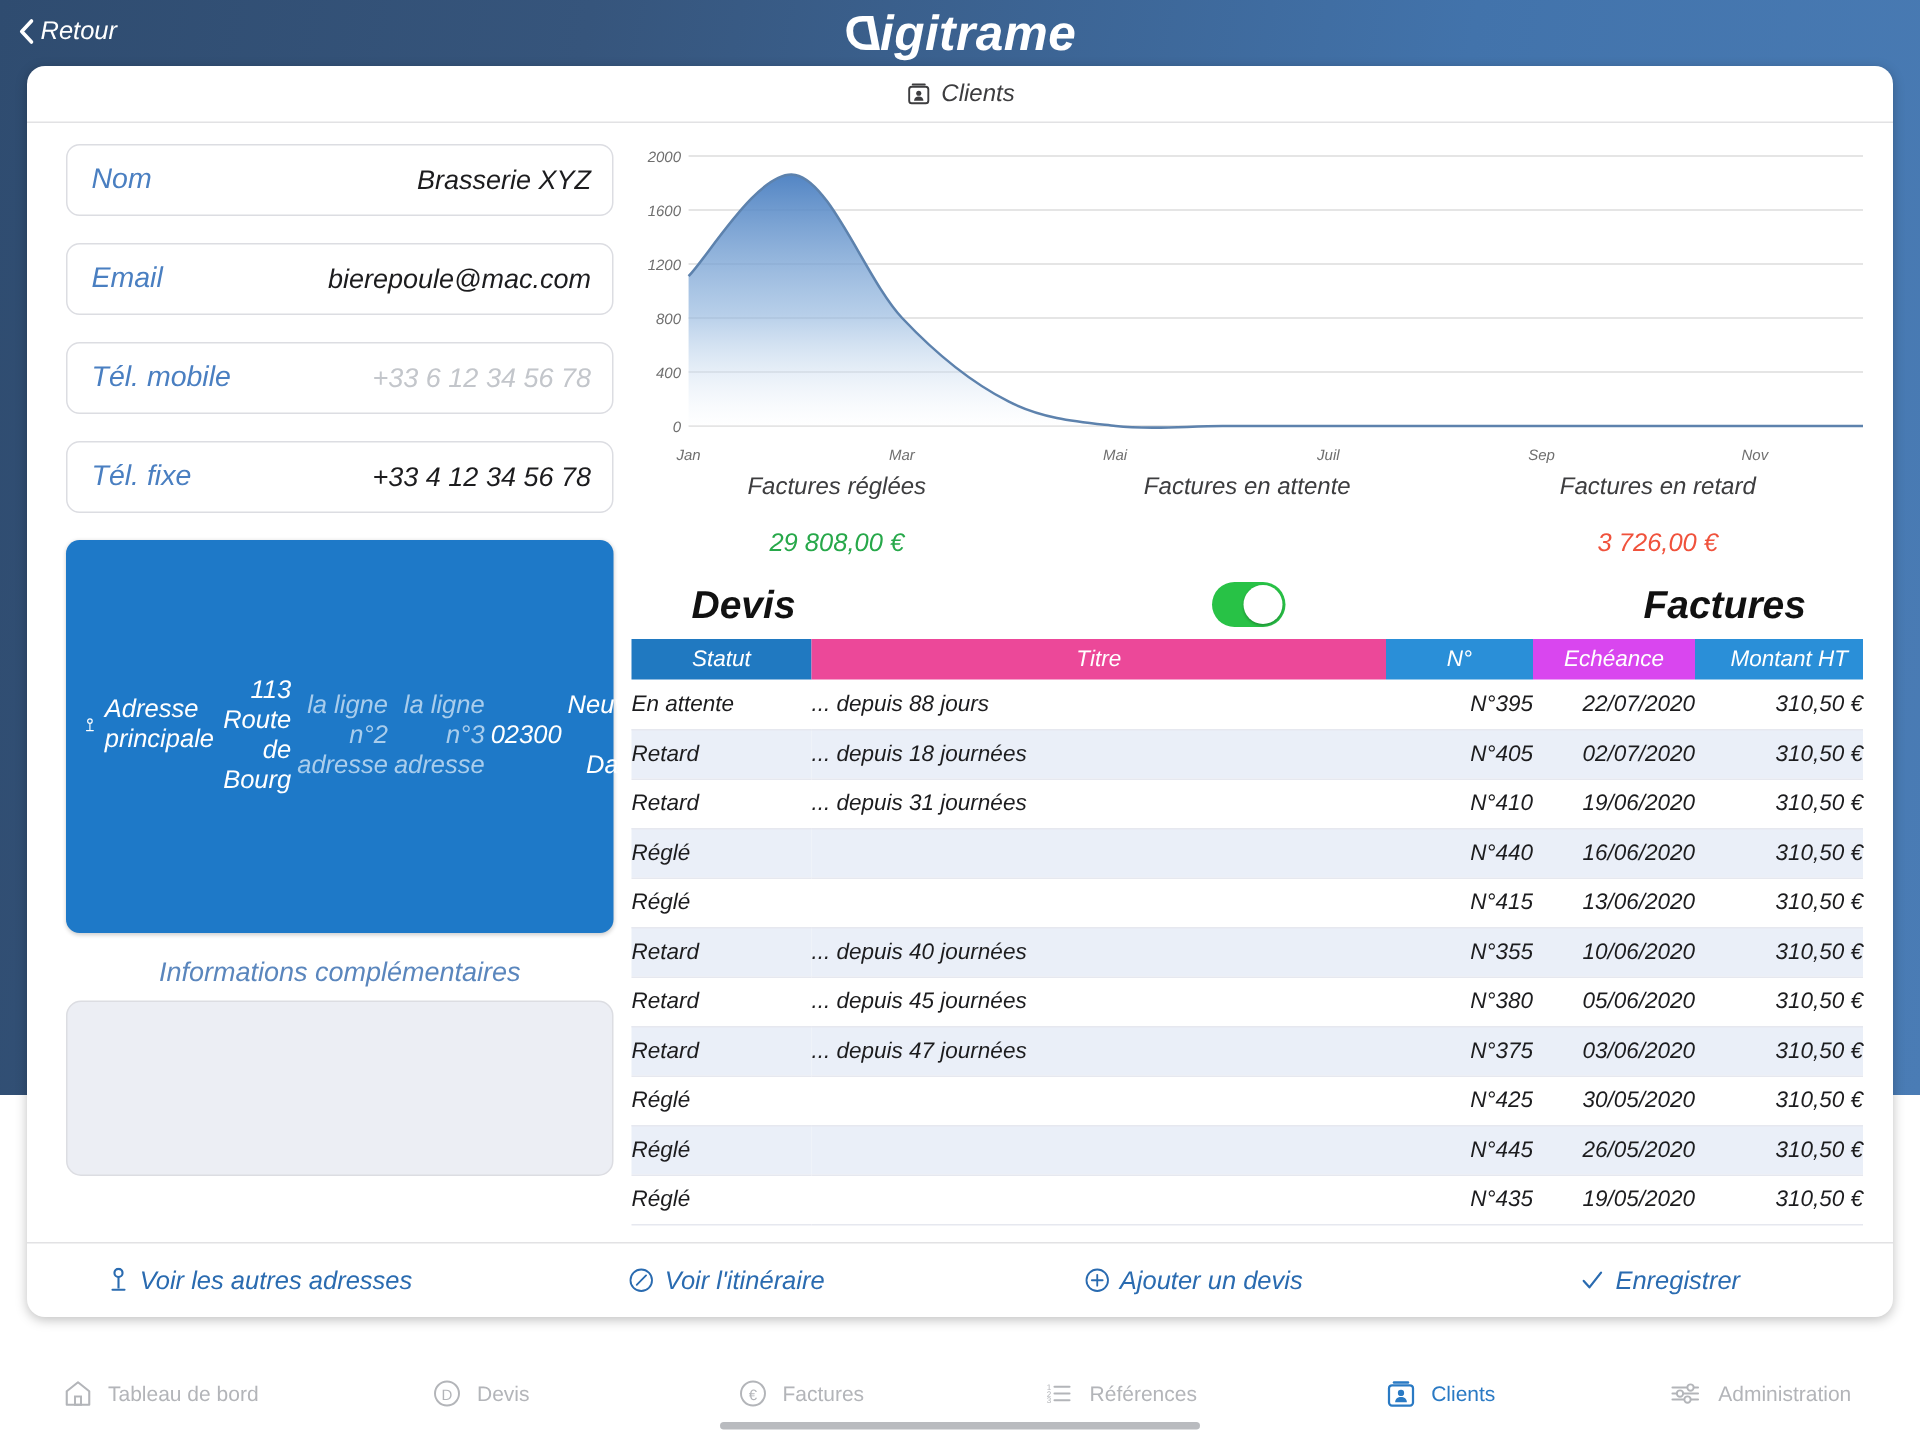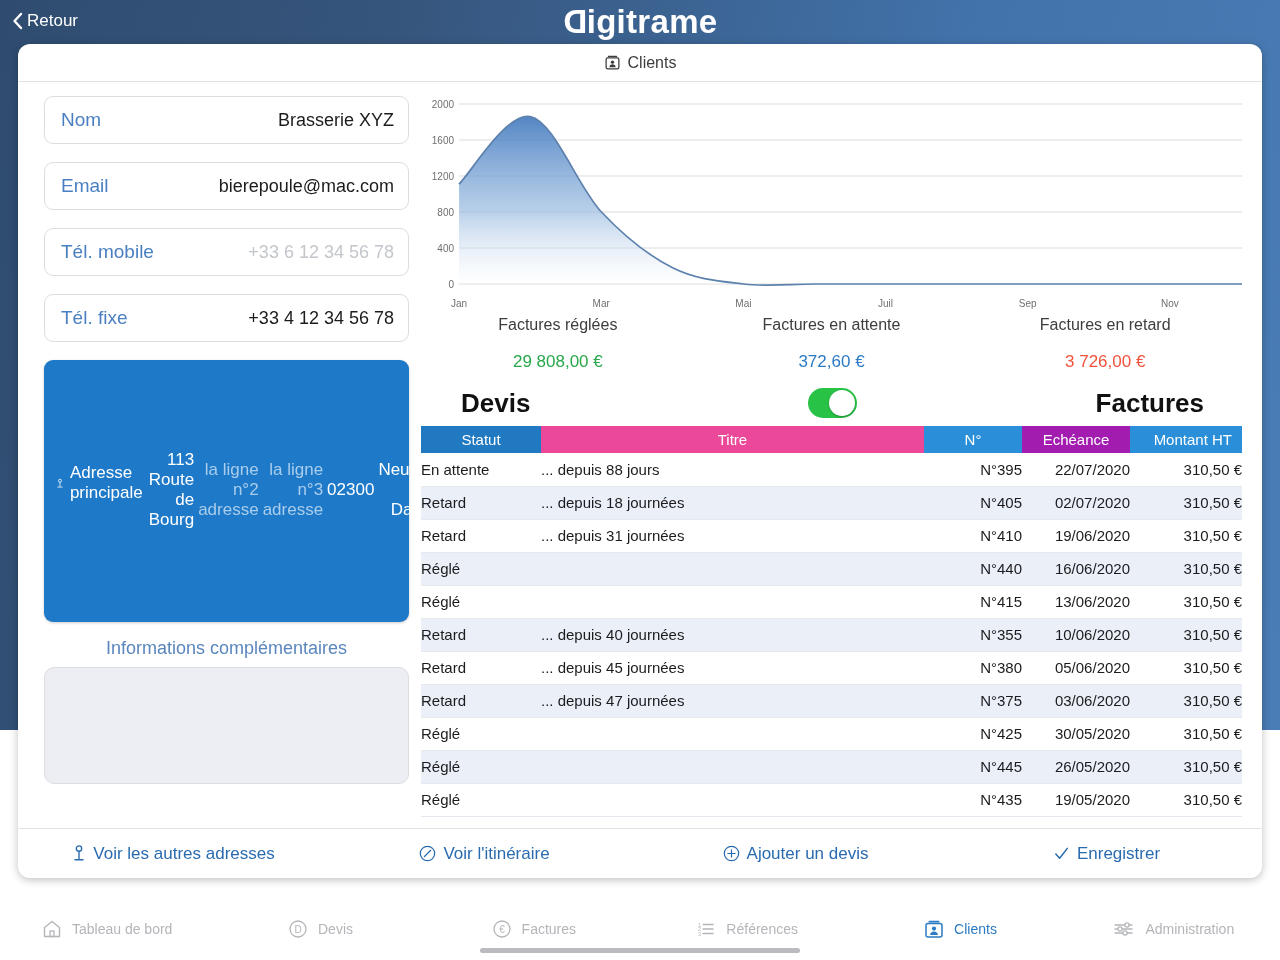--- a/index.html
+++ b/index.html
@@ -8,20 +8,21 @@
     font-family: "Liberation Sans", sans-serif;
     background: #ffffff;
     overflow: hidden;
   }
   .screen { position: relative; width: 1280px; height: 960px; }
 
   
   .app-frame {
     position: absolute; left: 0; top: 0; width: 1280px; height: 730px;
     background: linear-gradient(100deg, #2f4c70 0%, #36557c 28%, #4273ab 70%, #4a7cb5 100%);
+    font-style: italic;
   }
   .topbar {
     position: absolute; left: 0; top: 0; width: 1280px; height: 47px;
   }
   .back-btn {
     position: absolute; left: 12px; top: 11px;
     display: flex; align-items: center; gap: 3px;
     color: #ffffff; font-size: 17px; cursor: pointer;
   }
   .chev { width: 12px; height: 18px; display:block; }
@@ -122,21 +123,21 @@
 
   
   table.inv { width: 100%; border-collapse: collapse; margin-top: 6px; }
   table.inv th {
     font-size: 15px; font-weight: normal; color: #ffffff;
     background: #2a8fd8; padding: 5px 0; height: 26px;
   }
   table.inv th.c-statut { background: #2079c1; width: 120px; }
   table.inv th.c-titre  { background: #ec4899; }
   table.inv th.c-num    { background: #2a8fd8; width: 98px; }
-  table.inv th.c-ech    { background: #a21caf; width: 108px; }
+  table.inv th.c-ech    { background: #d946ef; width: 108px; }
   table.inv th.c-mnt    { background: #2a8fd8; width: 112px; text-align: right; padding-right: 10px; }
 
   table.inv td {
     font-size: 15px; color: #1c1c1e; height: 33px; padding: 0;
     border-bottom: 1px solid #e6e8ef;
   }
   table.inv tr.alt td { background: #eaeff8; }
   td.statut { padding-left: 6px; }
   td.titre  { color: #6f737a; font-size: 13.5px; padding-left: 8px; }
   td.num    { text-align: right; padding-right: 14px; }
@@ -287,21 +288,20 @@
             </svg>
           </div>
 
           <div class="stats">
             <div class="stat">
               <div class="t">Factures réglées</div>
               <div class="v" style="color:#27a84a">29 808,00 €</div>
             </div>
             <div class="stat">
               <div class="t">Factures en attente</div>
-              <div class="v" style="color:#2a7ac4">372,60 €</div>
             </div>
             <div class="stat">
               <div class="t">Factures en retard</div>
               <div class="v" style="color:#f0523c">3 726,00 €</div>
             </div>
           </div>
 
           <div class="dfbar">
             <div class="h left">Devis</div>
             <div class="toggle">

